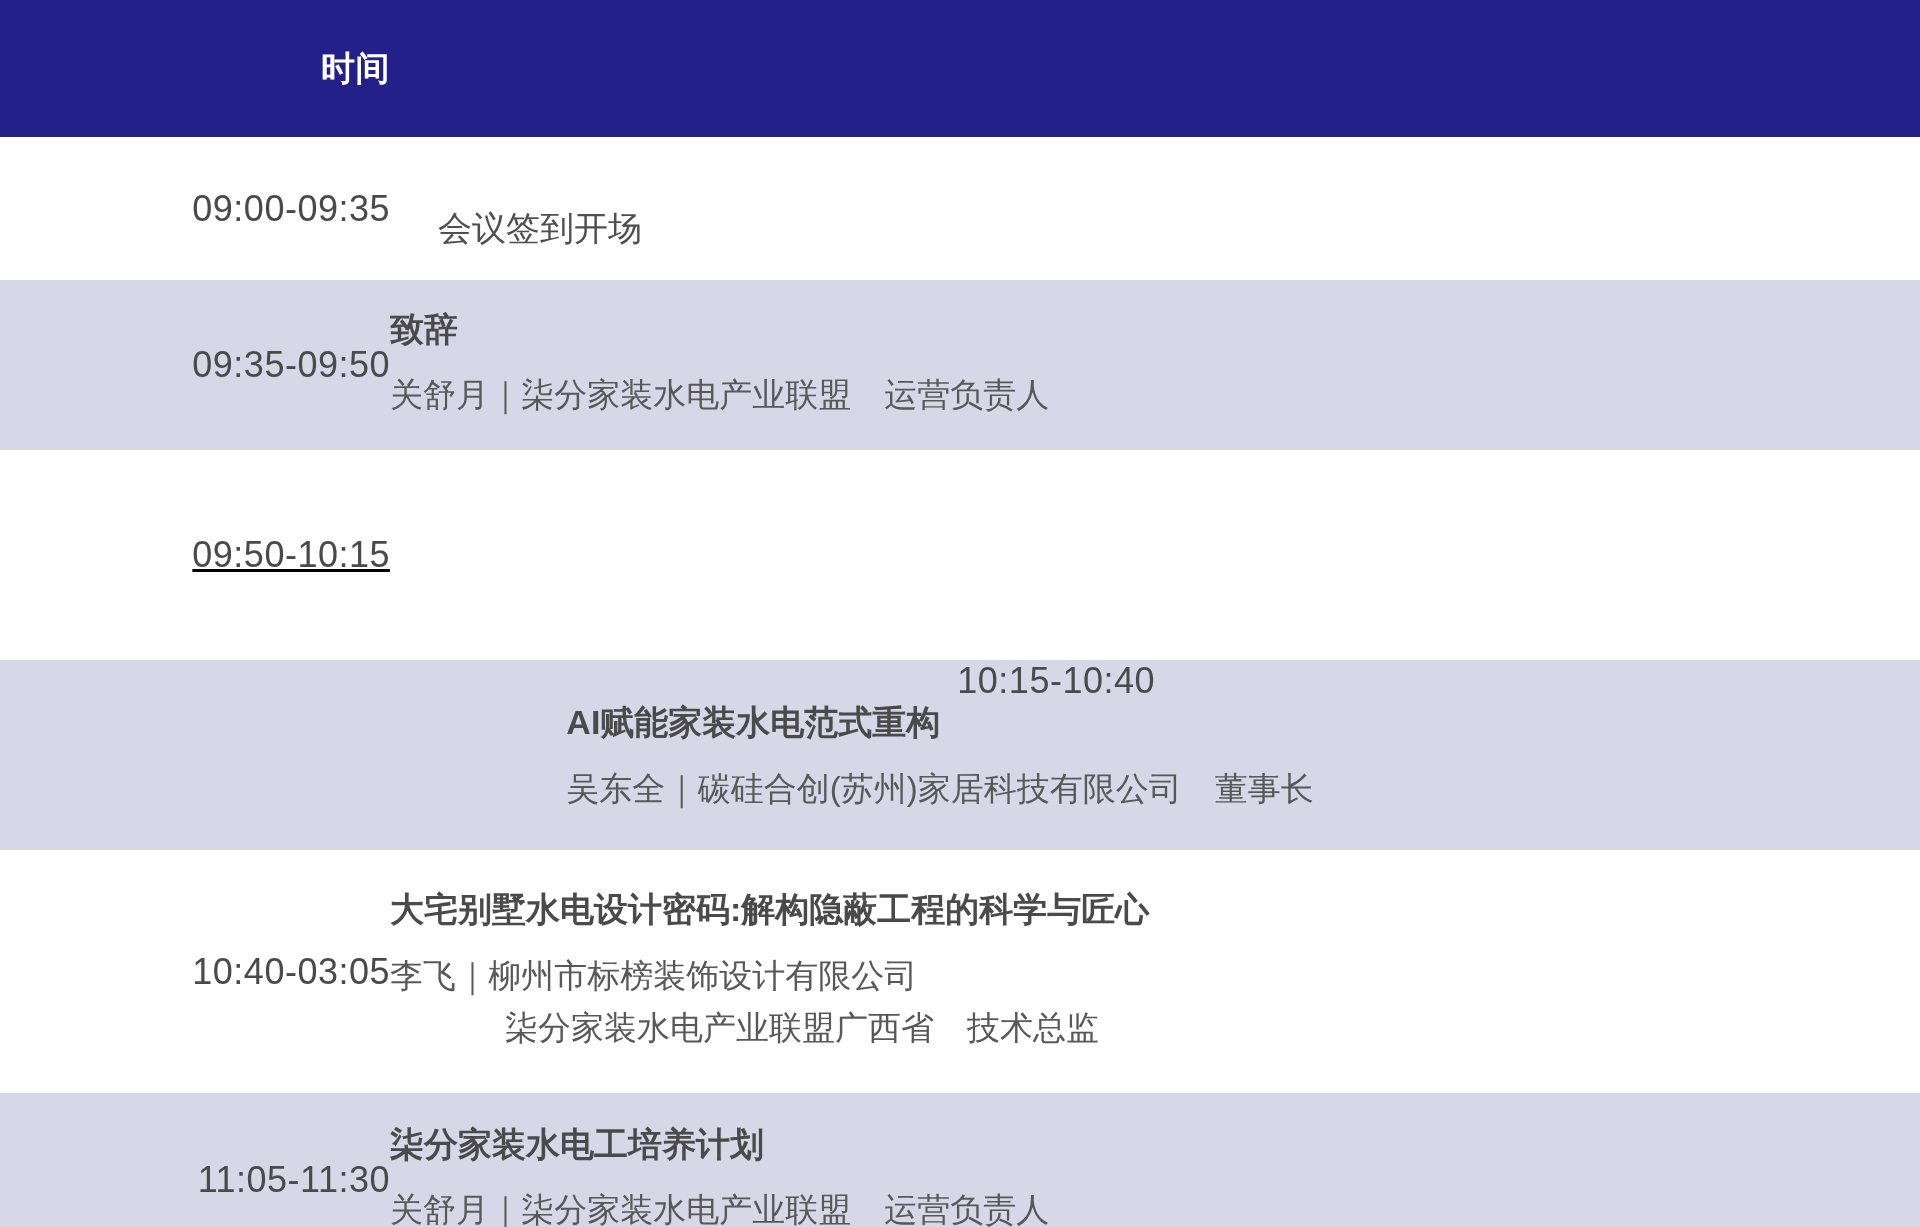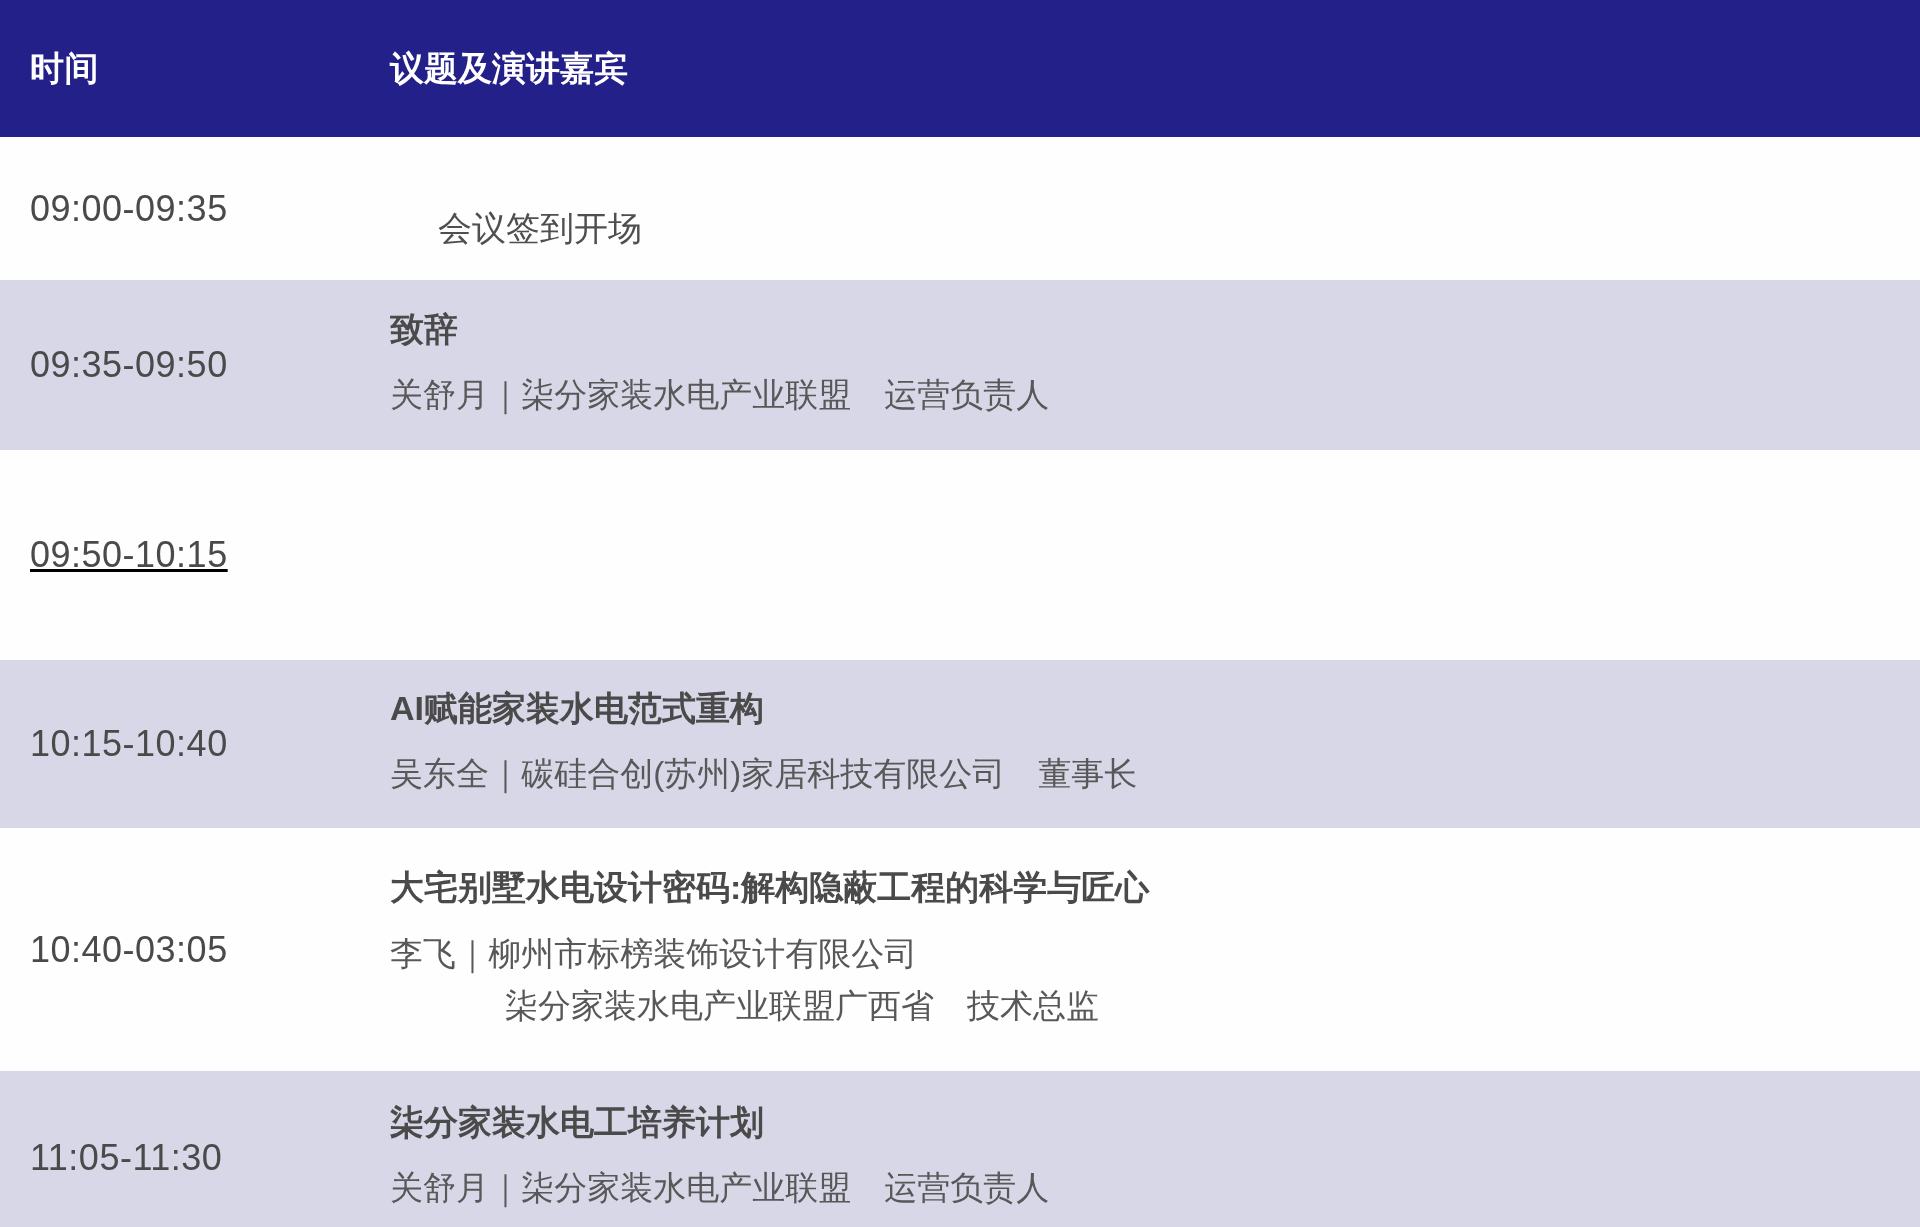--- a/index.html
+++ b/index.html
@@ -17,35 +17,36 @@
   .row {
     display: flex;
     align-items: center;
     width: 100%;
     box-sizing: border-box;
   }
   .row.header-row { height: 137px; background: #242089; }
   .row.r1 { height: 143px; gap: 48px; }
   .row.r2 { height: 170px; }
   .row.r3 { height: 210px; text-decoration: underline; }
-  .row.r4 { height: 168px; }
+  .row.r4 { height: 190px; flex-direction: column; }
   .row.r5 { height: 243px; }
   .row.r6 { height: 174px; }
   .row.white { background: #fefefe; }
   .row.alt   { background: #d8d7e8; }
 
   .cell-time {
     width: 390px;
-    padding-left: 30px;
+    padding-left: 78px;
     box-sizing: border-box;
     flex: 0 0 auto;
     font-size: 36px;
     color: #4a4a4a;
     letter-spacing: 0.5px;
     white-space: nowrap;
+    text-align: right;
   }
   .header-row .cell-time {
     color: #ffffff;
     font-weight: 700;
     font-size: 34px;
   }
   .cell-content {
     flex: 1 1 auto;
     padding-right: 40px;
   }
@@ -76,21 +77,20 @@
     padding-left: 115px;
   }
 </style>
 </head>
 <body>
 
 <div class="agenda">
 
   <div class="row header-row">
     <div class="cell-time">时间</div>
-    <div class="cell-content">议题及演讲嘉宾</div>
   </div>
 
   <div class="row r1 white">
     <div class="cell-time">09:00-09:35</div>
     <div class="cell-content">
       <div class="session-title solo">会议签到开场</div>
     </div>
   </div>
 
   <div class="row r2 alt">

